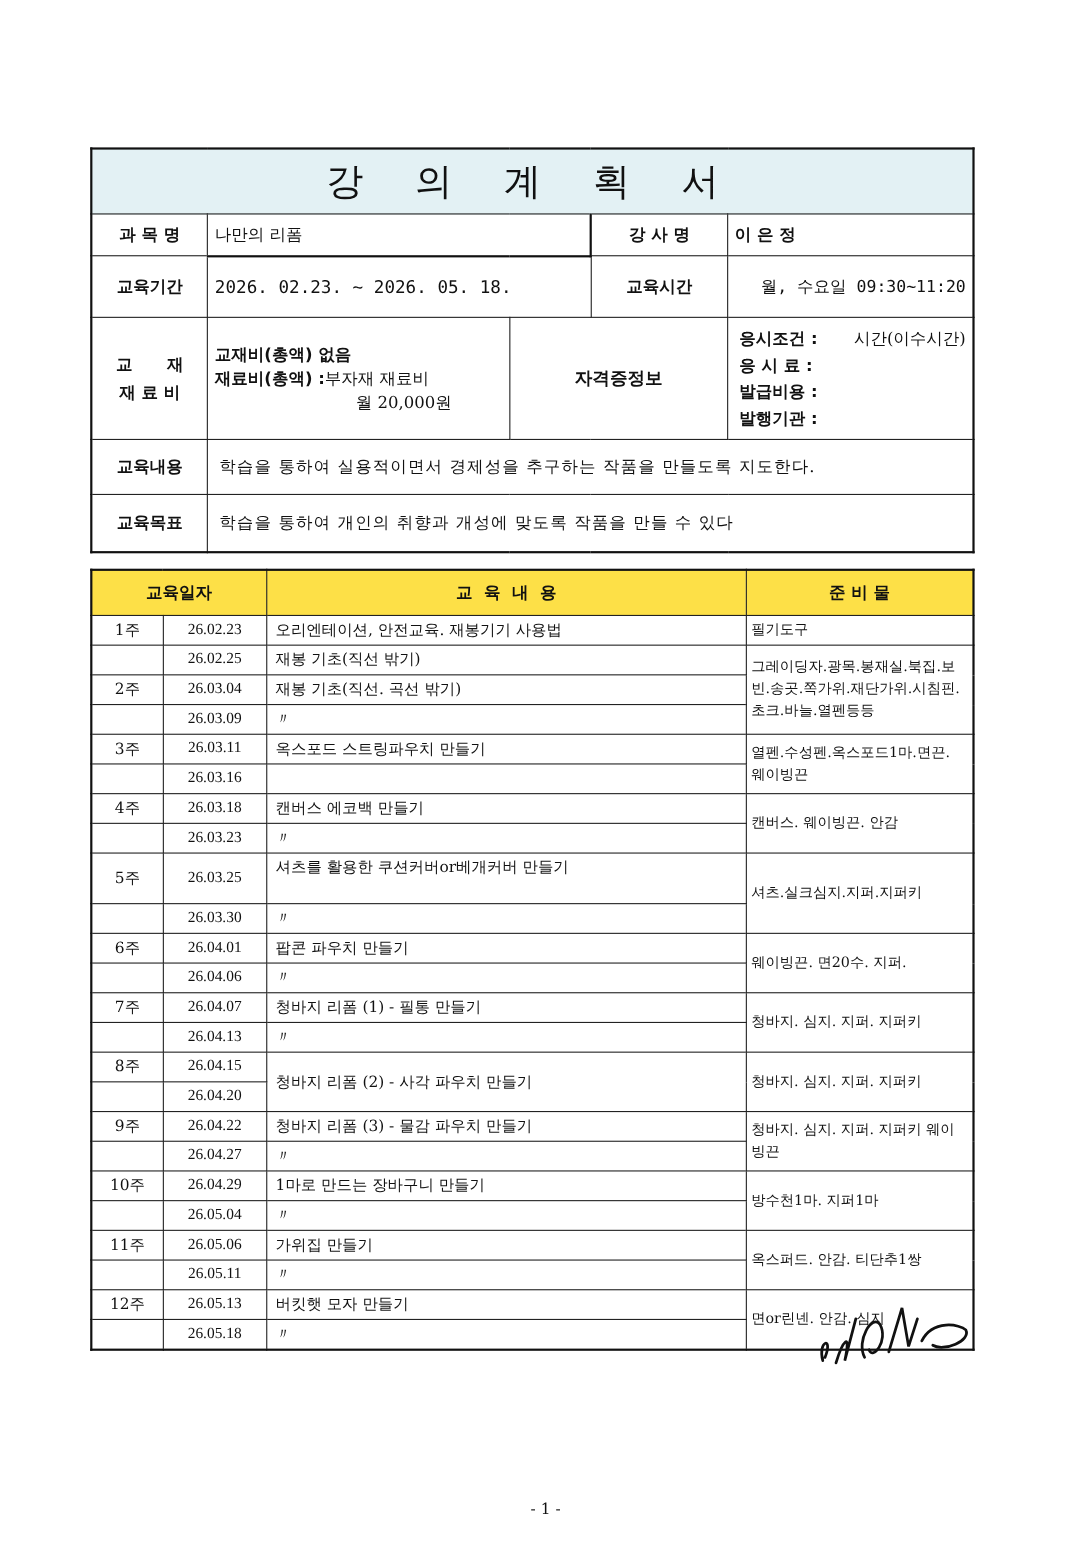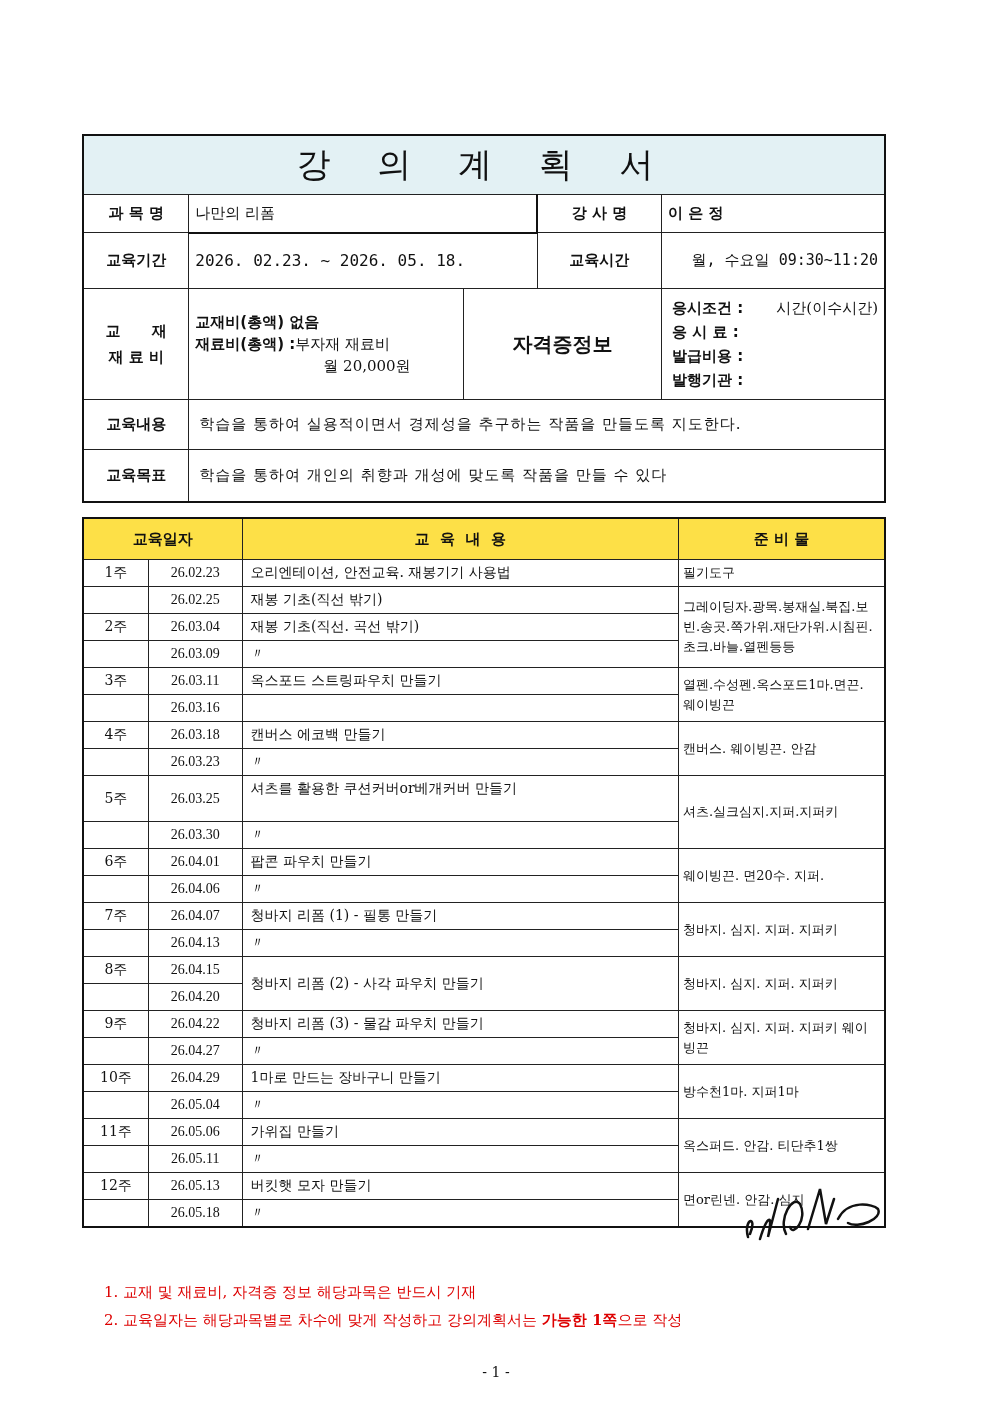--- a/index.html
+++ b/index.html
@@ -56,21 +56,21 @@
     <tr style="height:111px;">
       <td class="lbl" style="line-height:26px;">
         <div style="white-space:pre;">교      재</div>
         <div>재 료 비</div>
       </td>
       <td style="line-height:22px;">
         <div class="bold">교재비(총액) 없음</div>
         <div><span class="bold">재료비(총액) :</span><span>부자재 재료비</span></div>
         <div style="padding-left:128px;">월 20,000원</div>
       </td>
-      <td colspan="2" class="lbl" style="font-size:20px;">자격증정보</td>
+      <td colspan="2" class="lbl" style="font-size:16px;">자격증정보</td>
       <td style="line-height:24px;padding-left:10px;">
         <div style="display:flex;justify-content:space-between;">
               <span class="bold">응시조건 :</span>
               <span>시간(이수시간)</span>
             </div>
         <div class="bold">응 시 료 :</div>
         <div class="bold">발급비용 :</div>
         <div class="bold">발행기관 :</div>
       </td>
     </tr>
@@ -231,19 +231,15 @@
           <td class="dt">26.05.18</td>
           <td class="ct">〃</td>
       </tr>
     </tbody>
   </table>
 
   <svg class="sig" viewBox="0 0 150 65">
     <path d="M10 58 C5 40 20 35 12 55 M22 60 C28 40 36 30 30 58 L40 20 M48 55 C40 40 55 15 62 25 C70 40 55 58 52 48 M70 50 L82 10 L88 45 L96 20 M100 40 C110 20 135 25 140 30 C145 40 120 50 110 44" stroke="#111" stroke-width="2.5" fill="none" stroke-linecap="round"></path>
   </svg>
 
-  <div class="notes">
-    <div>1. 교재 및 재료비, 자격증 정보 해당과목은 반드시 기재</div>
-    <div><span>2. 교육일자는 해당과목별로 차수에 맞게 작성하고 강의계획서는 </span><b>가능한 1쪽</b><span>으로 작성</span></div>
-  </div>
 
   <div class="pageno">- 1 -</div>
 </div>
 
 </body></html>

